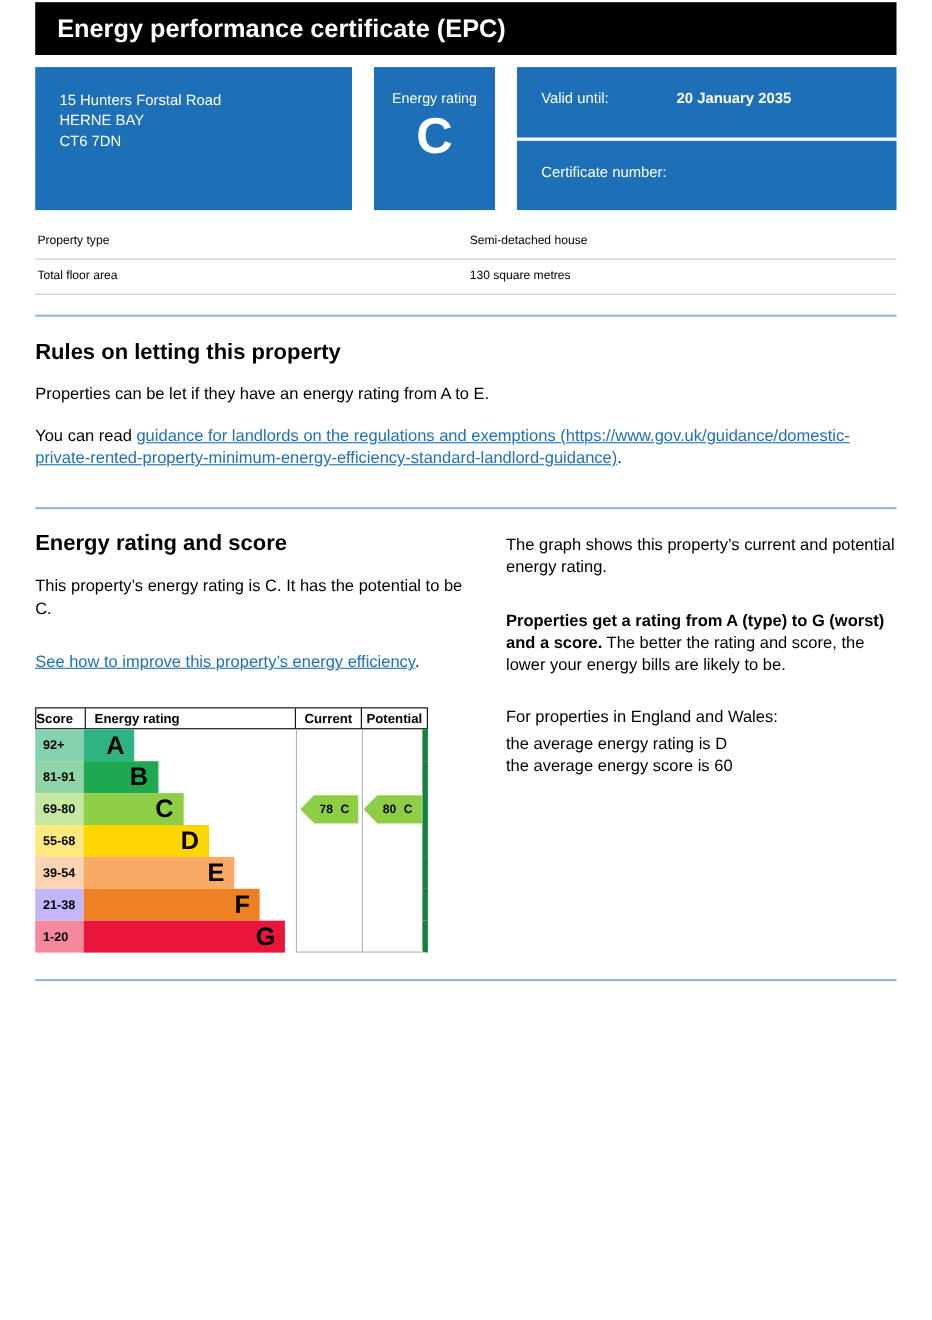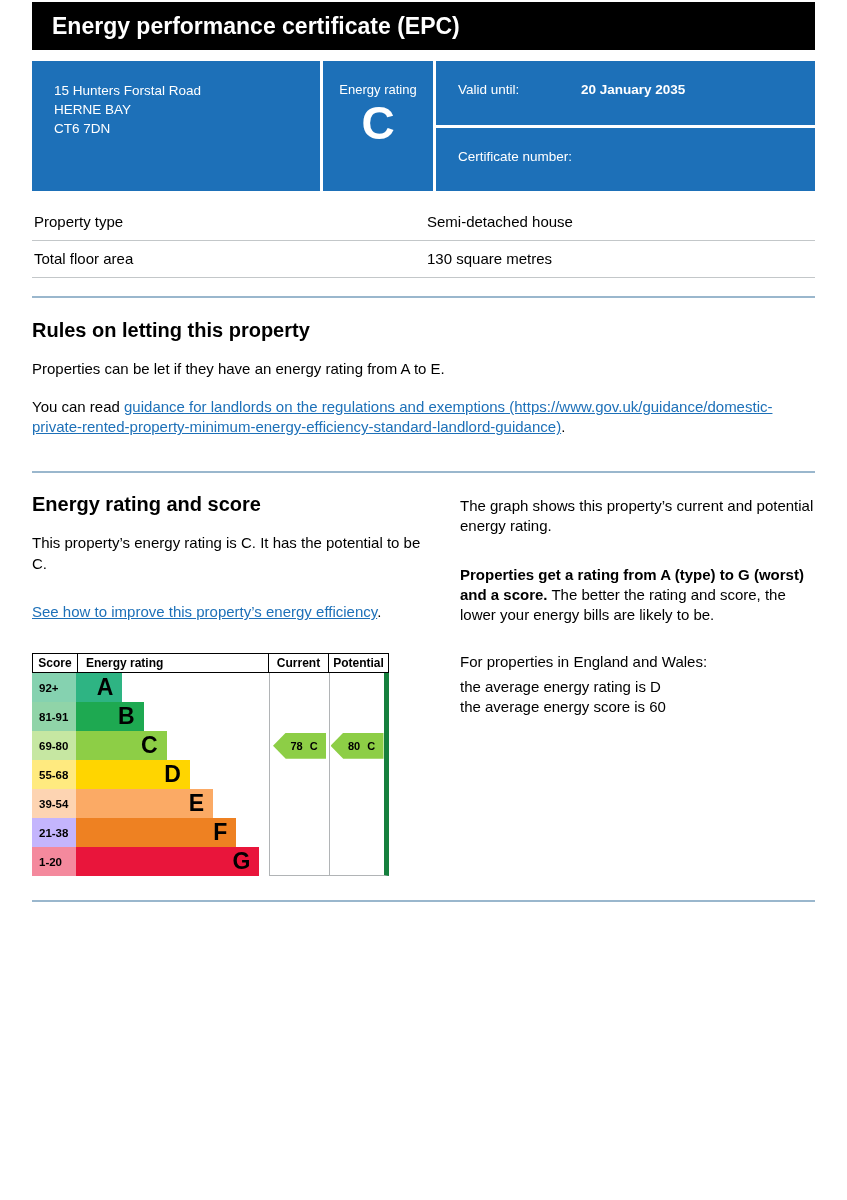--- a/index.html
+++ b/index.html
@@ -14,33 +14,33 @@
   
   .page-banner {
     background: #000; color: #fff;
     height: 48px; line-height: 48px;
     font-size: 23px; font-weight: 700;
     padding-left: 20px;
     margin-top: 2px;
   }
 
   
-  .summary-box { display: flex; gap: 3px; margin-top: 11px; height: 130px; }
+  .summary-box { display: flex; gap: 20px; margin-top: 11px; height: 130px; }
   .summary-box .panel { background: #1d70b8; color: #fff; }
   .panel-address { flex: 0 0 288px; padding: 21px 16px 0 22px; font-size: 13.5px; line-height: 1.4; }
   .panel-rating { flex: 0 0 110px; text-align: center; padding-top: 21px; }
   .panel-rating .rating-label { font-size: 13px; }
   .panel-rating .rating-letter { font-size: 46px; font-weight: 700; line-height: 1.1; margin-top: 1px; }
   .panel-right { flex: 1; display: flex; flex-direction: column; gap: 3px; background: #fff; }
   .panel-right .cell { background: #1d70b8; color: #fff; flex: 1; display: flex; padding: 20px 10px 0 22px; font-size: 13.5px; line-height: 1.35; }
   .panel-right .cell .lbl { width: 123px; flex: 0 0 123px; }
   .panel-right .cell .val { font-weight: 700; }
 
   
-  .facts { margin-top: 13px; font-size: 15px; }
+  .facts { margin-top: 13px; font-size: 11px; }
   .facts .fact-row { display: flex; padding: 9px 0 10px 2px; border-bottom: 1px solid #c3c7c9; }
   .facts .fact-label { flex: 0 0 393px; }
   .facts .fact-value { flex: 1; }
 
   
   hr.section-break { border: none; border-top: 2px solid #9ab7cd; }
   .break-1 { margin-top: 18px; }
   .break-2 { margin-top: 33px; }
   .break-3 { margin-top: 24px; }
 
@@ -57,21 +57,21 @@
   .col-right .gap-lg { margin-top: 27px; }
   .col-right .gap-md { margin-top: 28px; }
   .col-right .avg-lines div { line-height: 1.35; }
   .col-right .avg-lines { margin-top: 4px; }
 
   
   .epc-chart { width: 357px; margin-top: 30px; }
   .chart-header { display: flex; border: 1.5px solid #000; font-weight: 700; font-size: 12px; }
   .ch-cell { padding: 2px 0; }
   .ch-cell + .ch-cell { border-left: 1.5px solid #000; }
-  .ch-score { width: 44px; text-align: center; }
+  .ch-score { width: 44px; }
   .ch-rating { flex: 1; padding-left: 8px; }
   .ch-current, .ch-potential { width: 60px; text-align: center; }
 
   .chart-row { display: flex; height: 29px; }
   .score-cell { width: 44px; flex: 0 0 44px; font-weight: 700; font-size: 11.5px; display: flex; align-items: center; padding-left: 7px; }
   .rating-cell { flex: 1; }
   .band-bar { height: 100%; display: flex; align-items: center; justify-content: flex-end; padding-right: 9px; }
   .band-letter { font-weight: 700; font-size: 23px; line-height: 1; }
   .col-cell { width: 60px; flex: 0 0 60px; display: flex; align-items: center; justify-content: center; }
   .current-cell { border-left: 1px solid #b1b4b6; }

